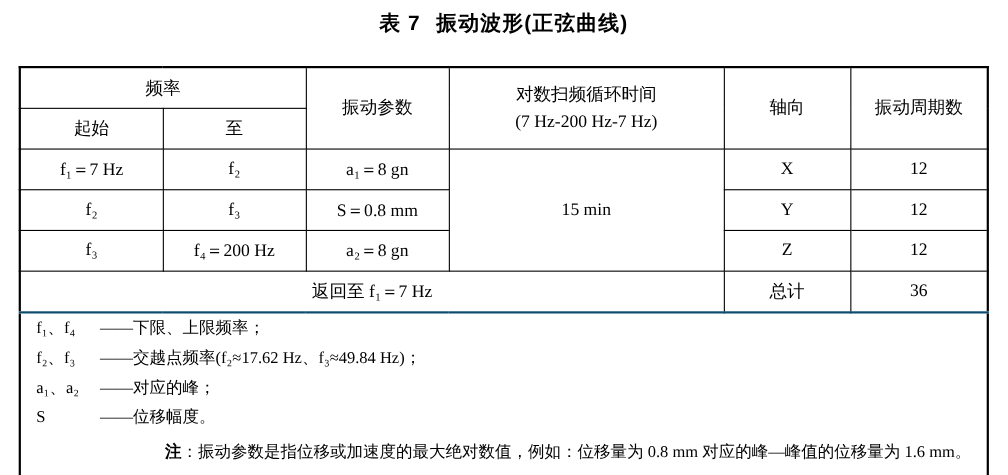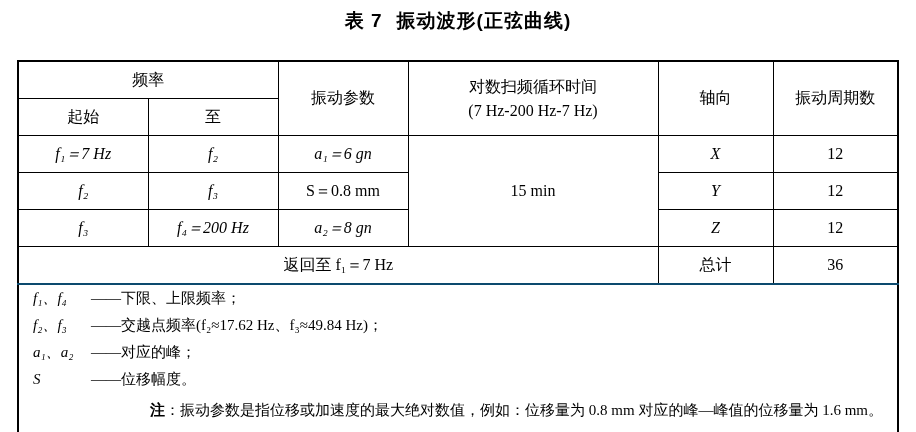--- a/index.html
+++ b/index.html
@@ -48,21 +48,20 @@
   }
   
   table.main {
     border: 2px solid #000000;
   }
   .hdr-2line {
     line-height: 1.45;
     font-size: 16px;
   }
   .ital {
-    font-style: italic;
     font-family: "Liberation Serif", serif;
   }
   .cell-left {
     text-align: left;
     padding-left: 10px;
   }
   .note-line {
     padding: 4px 0 4px 14px;
     font-size: 15px;
   }
@@ -109,21 +108,21 @@
       </tr>
 
       <tr>
         <td>起始</td>
         <td>至</td>
       </tr>
 
       <tr>
         <td class="ital">f₁＝7 Hz</td>
         <td class="ital">f₂</td>
-        <td class="ital">a₁＝6 gn</td>
+        <td class="ital">a₁＝8 gn</td>
         <td rowspan="3">15 min</td>
         <td class="ital">X</td>
         <td>12</td>
       </tr>
 
       <tr>
         <td class="ital">f₂</td>
         <td class="ital">f₃</td>
         <td>S＝0.8 mm</td>
         <td class="ital">Y</td>

